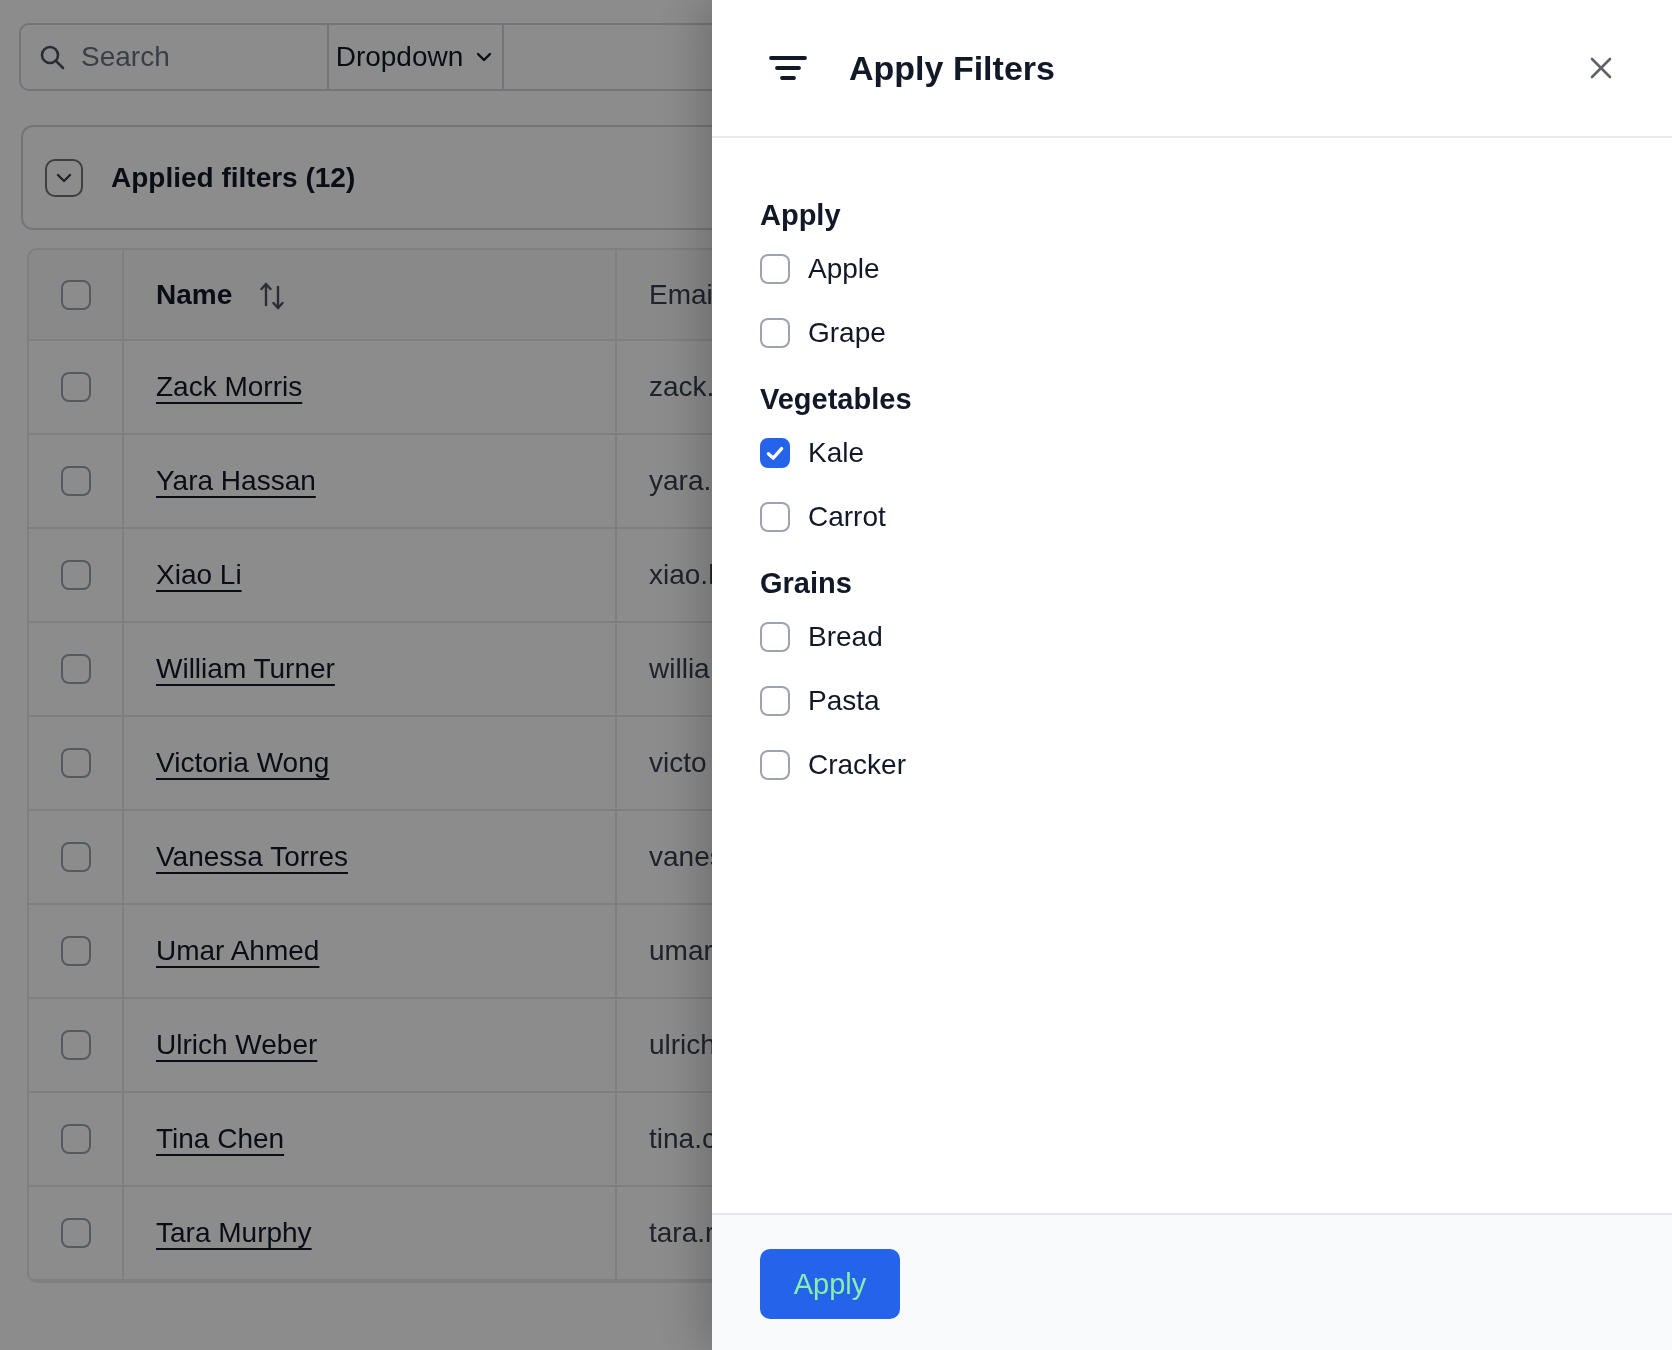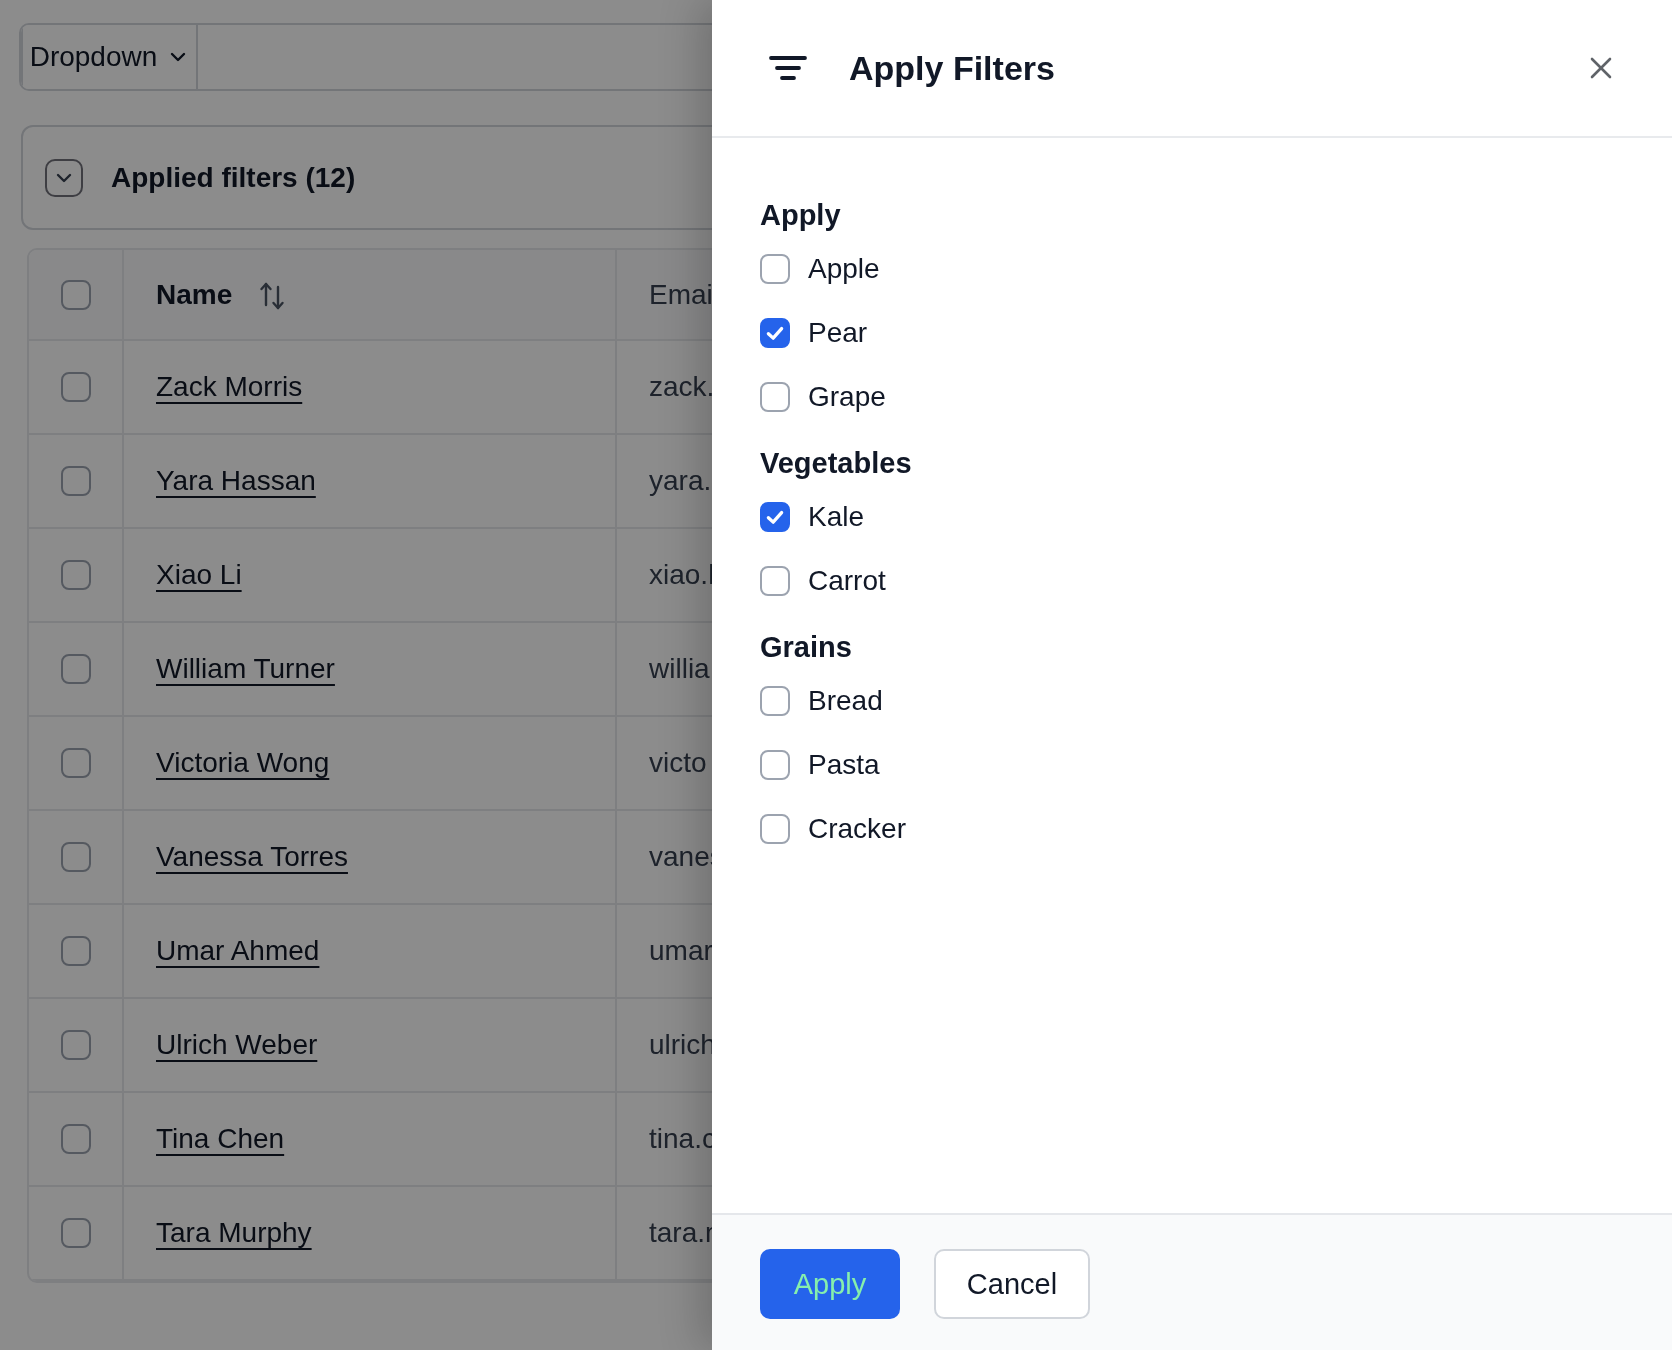--- a/index.html
+++ b/index.html
@@ -63,20 +63,27 @@
   .btn { font-family:inherit; font-size:29px; height:70px; border-radius:10px; cursor:pointer; }
   .btn-apply { width:140px; background:#2563eb; border:none; color:#86efac; }
   .btn-cancel { width:156px; background:#ffffff; border:2px solid #d1d5db; color:#111827; }
 </style>
 </head>
 <body>
 
 <div class="app">
 
   <div class="topbar-group">
+    <div class="search-seg">
+      <svg width="30" height="30" viewBox="0 0 30 30" fill="none" stroke="#4b5563" stroke-width="2.6" stroke-linecap="round">
+        <circle cx="13" cy="13" r="8"></circle>
+          <line x1="19" y1="19" x2="26" y2="26"></line>
+      </svg>
+      <input type="text" placeholder="Search" style="">
+    </div>
     <div class="dropdown-seg">
       <span>Dropdown</span>
       <svg width="22" height="22" viewBox="0 0 22 22" fill="none" stroke="#111827" stroke-width="2.4" stroke-linecap="round" stroke-linejoin="round">
         <polyline points="5,8 11,14 17,8"></polyline>
       </svg>
     </div>
     <div class="stub-seg"></div>
   </div>
 
   <div class="applied">
@@ -216,48 +223,40 @@
   <div class="filter-group">
     <div class="filter-group-title">Apply</div>
     <div>
   <div class="filter-option">
     <span class="cb">
       
     </span>
     <span class="filter-option-label">Apple</span>
   </div>
 
+
+
+  <div class="filter-option">
+    <span class="cb">
+      
+    </span>
+    <span class="filter-option-label">Grape</span>
+  </div>
+</div>
+  </div>
+
+  <div class="filter-group">
+    <div class="filter-group-title">Vegetables</div>
+    <div>
   <div class="filter-option">
     <span class="cb checked">
       <svg width="22" height="22" viewBox="0 0 30 30" fill="none" stroke="#ffffff" stroke-width="4.5" stroke-linecap="round" stroke-linejoin="round">
         <polyline points="6,16 12.5,22 24,9"></polyline>
       </svg>
     </span>
-    <span class="filter-option-label">Pear</span>
-  </div>
-
-
-  <div class="filter-option">
-    <span class="cb">
-      
-    </span>
-    <span class="filter-option-label">Grape</span>
-  </div>
-</div>
-  </div>
-
-  <div class="filter-group">
-    <div class="filter-group-title">Vegetables</div>
-    <div>
-  <div class="filter-option">
-    <span class="cb checked">
-      <svg width="22" height="22" viewBox="0 0 30 30" fill="none" stroke="#ffffff" stroke-width="4.5" stroke-linecap="round" stroke-linejoin="round">
-        <polyline points="6,16 12.5,22 24,9"></polyline>
-      </svg>
-    </span>
     <span class="filter-option-label">Kale</span>
   </div>
 
 
   <div class="filter-option">
     <span class="cb">
       
     </span>
     <span class="filter-option-label">Carrot</span>
   </div>
@@ -286,15 +285,14 @@
       
     </span>
     <span class="filter-option-label">Cracker</span>
   </div>
 </div>
   </div>
 </div>
 
   <div class="panel-footer">
     <button class="btn btn-apply">Apply</button>
-    <button class="btn btn-cancel">Cancel</button>
   </div>
 </div>
 
 </body></html>

